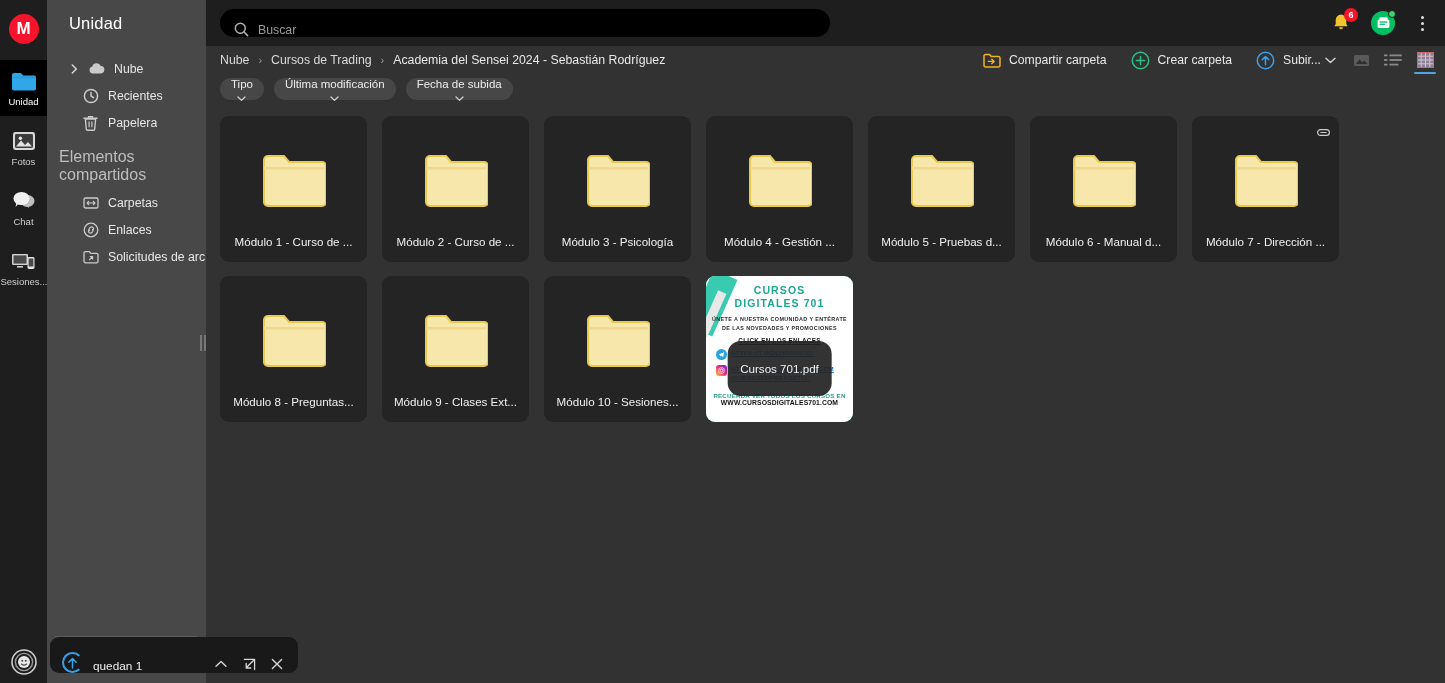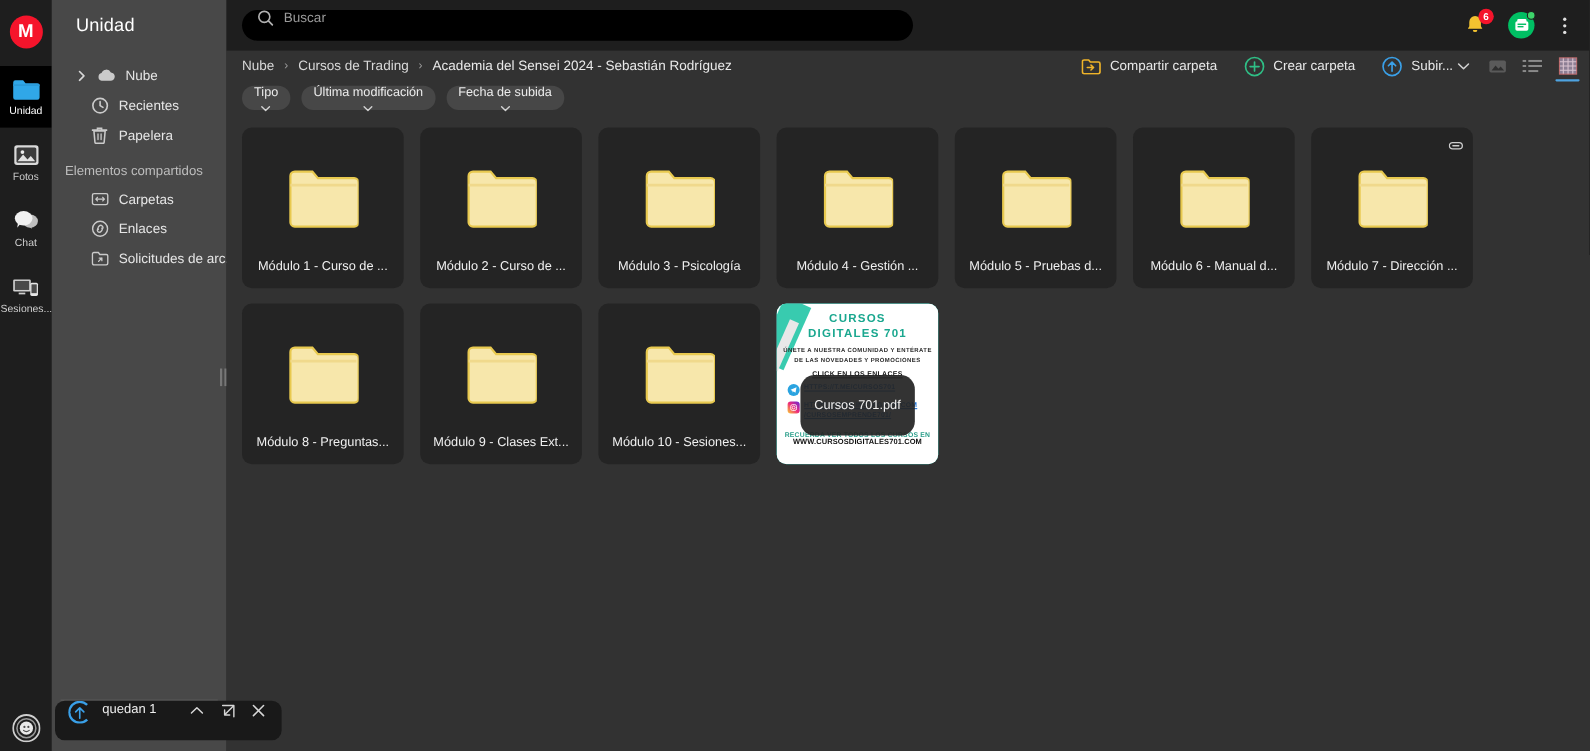--- a/index.html
+++ b/index.html
@@ -64,21 +64,21 @@
     font-size: 12.3px; color: #e6e6e6;
   }
   .side-caret {
     width: 10px; height: 10px; flex: 0 0 10px;
     display: flex; align-items: center; justify-content: center;
     color: #d7d7d7; font-size: 9px;
   }
   .side-ico { width: 17px; height: 17px; flex:0 0 17px; display:flex; align-items:center; justify-content:center; color:#cacaca;}
   .side-label { white-space: nowrap; overflow: hidden; }
   .side-section {
-    font-size: 12px; color: #bdbdbd; padding: 12px 17px 5px 12px;
+    font-size: 16px; color: #bdbdbd; padding: 12px 17px 5px 12px;
   }
   .side-item.indented { padding-left: 35px; }
   .sidebar-divider {
     position: absolute; left: 8px; right: 8px; bottom: 46px; height: 1px; background: #5c5c5c;
   }
   .sidebar-foot {
     position: absolute; left: 14px; bottom: 26px;
     font-size: 11px; color: #9aa7c4;
     white-space: nowrap;
   }
@@ -96,21 +96,21 @@
     background: #323232;
     position: relative;
   }
   .topbar {
     height: 46px; background: #1e1e1e;
     display: flex; align-items: center; position: relative;
   }
   .search {
     margin-left: 14px; width: 610px; height: 28px;
     background: #000000; border-radius: 14px;
-    display: flex; align-items: flex-start; gap: 9px; padding: 0 14px;
+    display: flex; align-items: flex-end; gap: 9px; padding: 0 14px;
   }
   .search-ph { font-size: 12.3px; color: #9a9a9a; }
   .top-actions {
     position: absolute; right: 14px; top: 0; height: 46px;
     display: flex; align-items: center; gap: 18px;
   }
   .bell-wrap { position: relative; width: 22px; height: 22px; cursor: pointer; }
   .badge {
     position: absolute; right: -5px; top: -4px;
     min-width: 14px; height: 14px; border-radius: 7px;
@@ -226,23 +226,23 @@
   .pdf-pill {
     position: absolute; left: 50%; transform: translateX(-50%);
     bottom: 26px; background: rgba(36,36,36,.93);
     border-radius: 13px; padding: 21px 13px;
     font-size: 11.6px; color: #f2f2f2; white-space: nowrap; margin-top: 10px;
   }
 
   
   .toast {
     position: absolute; left: 50px; bottom: 10px;
-    width: 206px; height: 36px;
+    width: 248px; height: 36px;
     background: #191919; border-radius: 9px;
-    display: flex; align-items: flex-start; gap: 10px;
+    display: flex; align-items: flex-end; gap: 10px;
     padding: 0 12px; z-index: 40;
   }
   .toast-ring {
     width: 21px; height: 21px; border-radius: 50%;
     border: 2px solid #3aa0e8; border-right-color: transparent;
     display: flex; align-items: center; justify-content: center;
     flex: 0 0 21px;
   }
   .toast-txt { font-size: 11.8px; color: #efefef; flex: 1 1 auto; }
   .toast-btn { width: 18px; height: 18px; display:flex; align-items:center; justify-content:center; color:#d6d6d6; cursor:pointer;}

